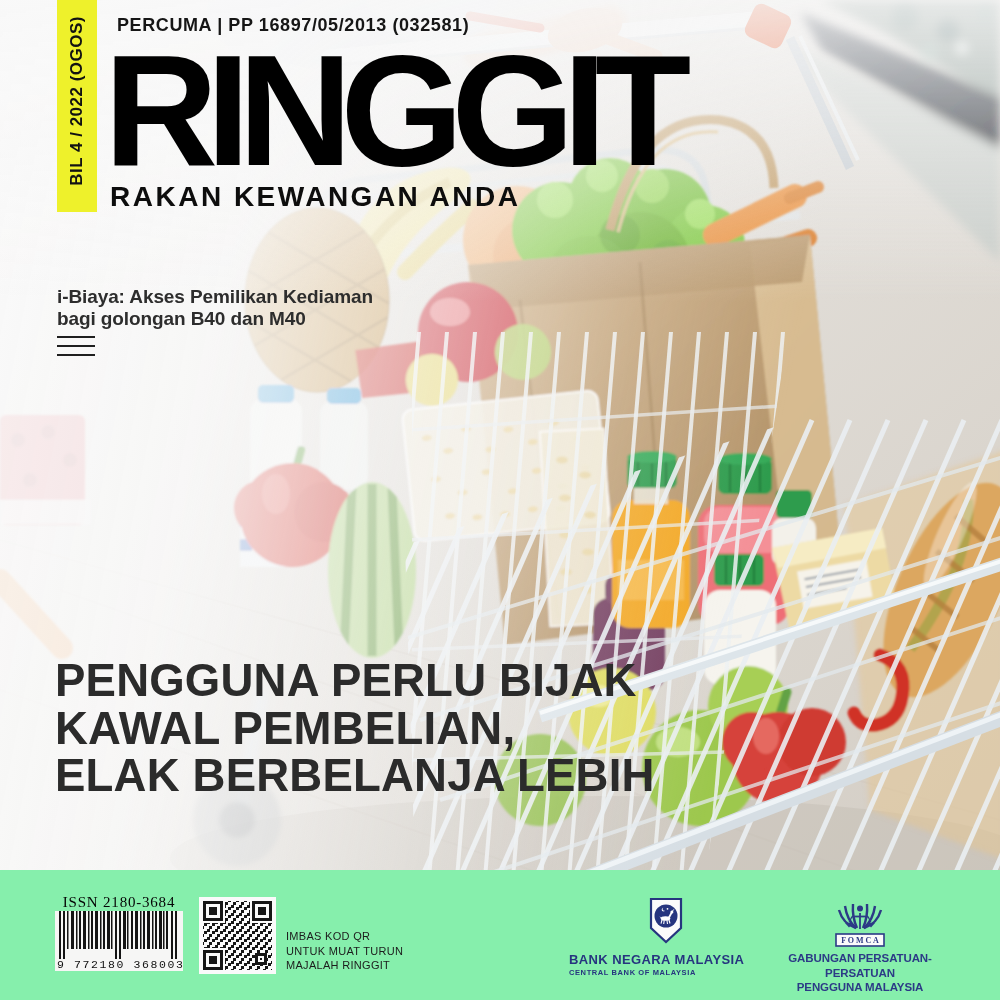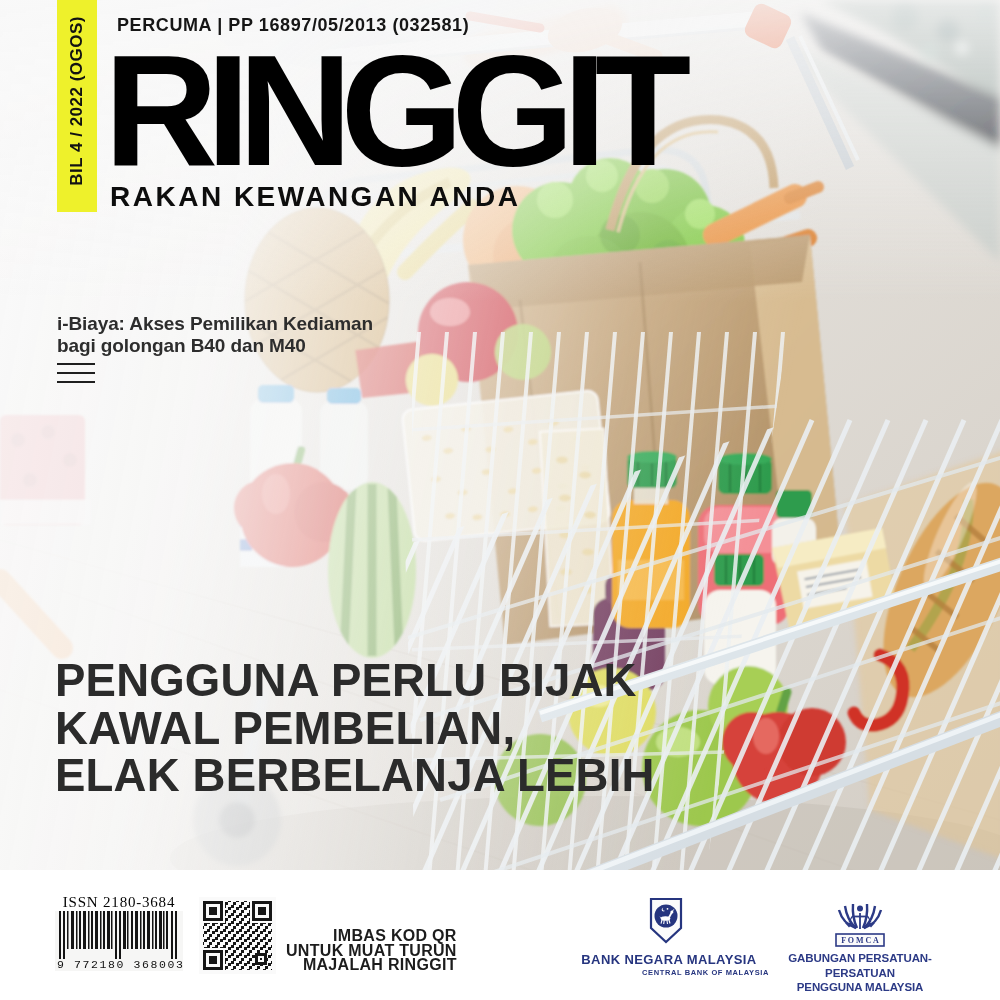--- a/index.html
+++ b/index.html
@@ -20,38 +20,38 @@
     font-size:17px;font-weight:700;letter-spacing:.5px;color:#121212;padding-top:10px;white-space:nowrap;}
   .dist{position:absolute;left:117px;top:15px;font-size:18px;font-weight:700;
     letter-spacing:.6px;color:#161616;white-space:nowrap;}
   .title{position:absolute;left:104px;top:31px;font-size:158px;line-height:1;
     font-weight:700;letter-spacing:-.075em;color:#000;white-space:nowrap;text-align:right;}
   .tagline{position:absolute;left:110px;top:181px;font-size:28px;font-weight:700;
     letter-spacing:2.5px;color:#0d0d0d;white-space:nowrap;}
   
   .articles{position:absolute;left:57px;top:286px;width:400px;}
   .article{font-size:19px;line-height:21.5px;font-weight:700;color:#2d2d2d;
-    white-space:pre-line;letter-spacing:-.1px;margin-top:27px;}
+    white-space:pre-line;letter-spacing:-.1px;}
   .divider{width:38px;border-top:2.5px solid #1f1f1f;margin:7px 0;}
   
   .headline{position:absolute;left:55px;top:657px;font-size:46px;line-height:47.5px;
     font-weight:700;letter-spacing:.2px;color:#2b2b2b;white-space:pre-line;
     transform:scaleX(.99);transform-origin:left top;}
   
-  .footer{position:absolute;left:0;top:870px;width:1000px;height:130px;background:#ffffff;}
+  .footer{position:absolute;left:0;top:870px;width:1000px;height:130px;background:#86efac;}
   .issn{position:absolute;left:55px;top:24px;width:128px;text-align:center;
     font-family:"Liberation Serif",serif;font-size:15px;letter-spacing:.8px;color:#050505;}
   .barcode{position:absolute;left:55px;top:41px;}
   .qr{position:absolute;left:199px;top:27px;}
-  .qr-caption{position:absolute;left:286px;top:59px;font-size:16px;line-height:14.5px;
-    font-weight:700;letter-spacing:.3px;color:#1c1c1c;white-space:pre-line;text-align:right;}
+  .qr-caption{position:absolute;left:286px;top:59px;font-size:11px;line-height:14.5px;
+    font-weight:400;letter-spacing:.3px;color:#1c1c1c;white-space:pre-line;}
   .bnm-crest{position:absolute;left:648px;top:27px;}
-  .bnm-name{position:absolute;left:569px;top:82px;width:200px;text-align:center;
+  .bnm-name{position:absolute;left:569px;top:82px;width:200px;text-align:left;
     font-size:13px;font-weight:700;letter-spacing:.4px;color:#26357f;}
-  .bnm-sub{position:absolute;left:569px;top:98px;width:200px;text-align:right;
+  .bnm-sub{position:absolute;left:569px;top:98px;width:200px;text-align:left;
     font-size:7.5px;font-weight:700;letter-spacing:.6px;color:#26357f;}
   .fomca-emblem{position:absolute;left:833px;top:32px;}
   .fomca-name{position:absolute;left:760px;top:81px;width:200px;text-align:center;
     font-size:11.5px;line-height:14.5px;font-weight:700;letter-spacing:-.1px;
     color:#2c3a86;white-space:pre-line;}
 </style>
 </head>
 <body>
 
 <div class="page">

